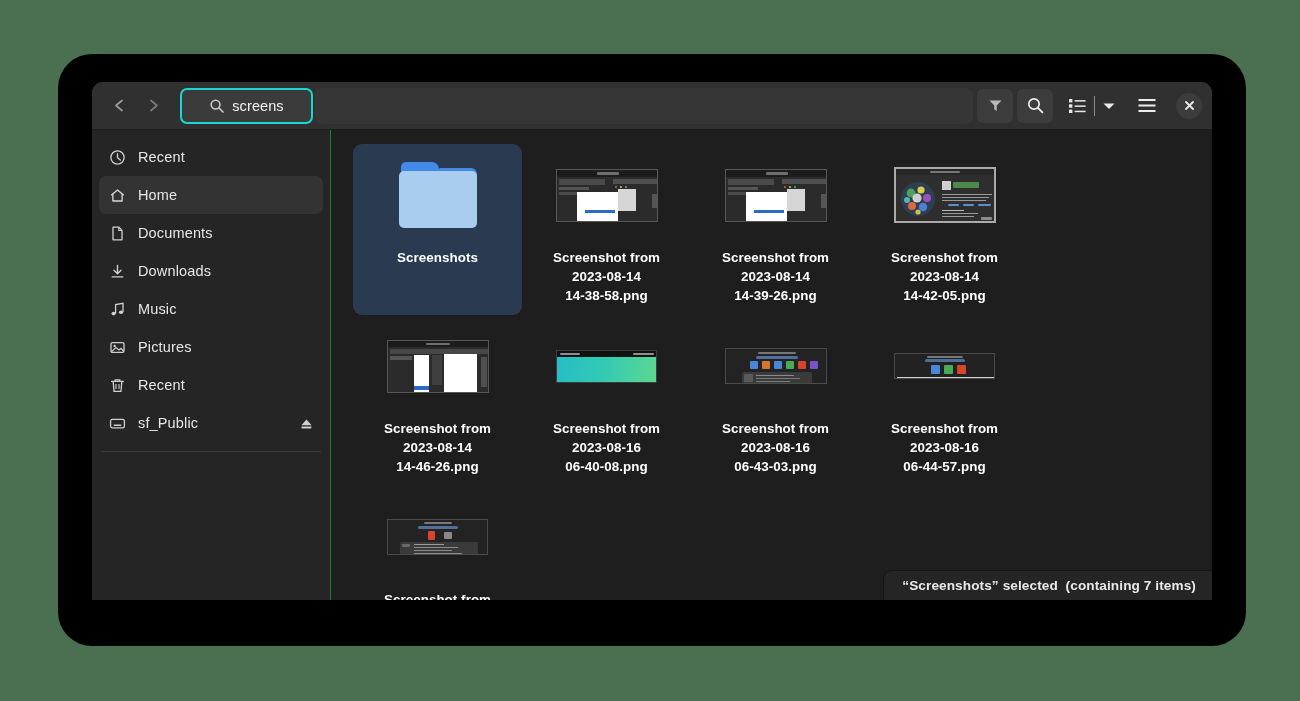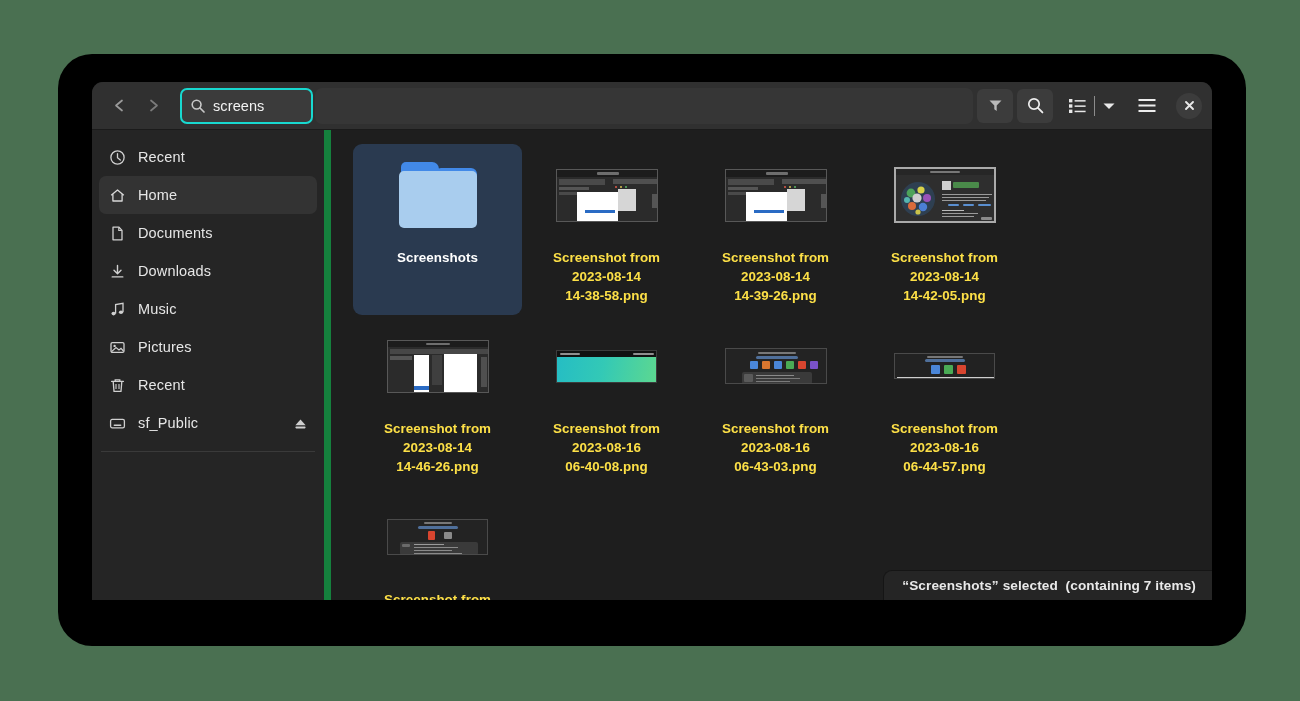--- a/index.html
+++ b/index.html
@@ -65,20 +65,21 @@
     width: 133px;
     height: 36px;
     background: #3b3b3b;
     border: 2px solid #18d9d0;
     border-radius: 7px;
     display: flex;
     align-items: center;
     padding: 0 8px;
     gap: 7px;
     flex: 0 0 133px;
+    justify-content: center;
   }
   .search-entry .txt {
     font-size: 14.5px;
     color: #f2f2f2;
     letter-spacing: .1px;
   }
 
   
   .path-area {
     flex: 1 1 auto;
@@ -121,21 +122,21 @@
   }
 
   
   .body-split { flex: 1 1 auto; display: flex; min-height: 0; }
 
   
   .sidebar {
     width: 239px;
     flex: 0 0 239px;
     background: #252525;
-    border-right: 7px solid #15803d;
+    border-right: 1px solid #15803d;
     padding: 8px 7px 0 7px;
     display: flex;
     flex-direction: column;
   }
 
   .side-item {
     height: 38px;
     display: flex;
     align-items: center;
     gap: 12px;
@@ -187,21 +188,21 @@
     width: 120px;
     height: 88px;
     display: flex;
     align-items: center;
     justify-content: center;
     margin-bottom: 9px;
   }
 
   .cap {
     font-size: 13.4px;
-    color: #fde047;
+    color: #ffffff;
     text-align: center;
     line-height: 19px;
     letter-spacing: .05px;
     width: 157px;
     white-space: pre-line;
   }
   .cell.selected .cap { color: #ffffff; }
 
   
   .folder {

